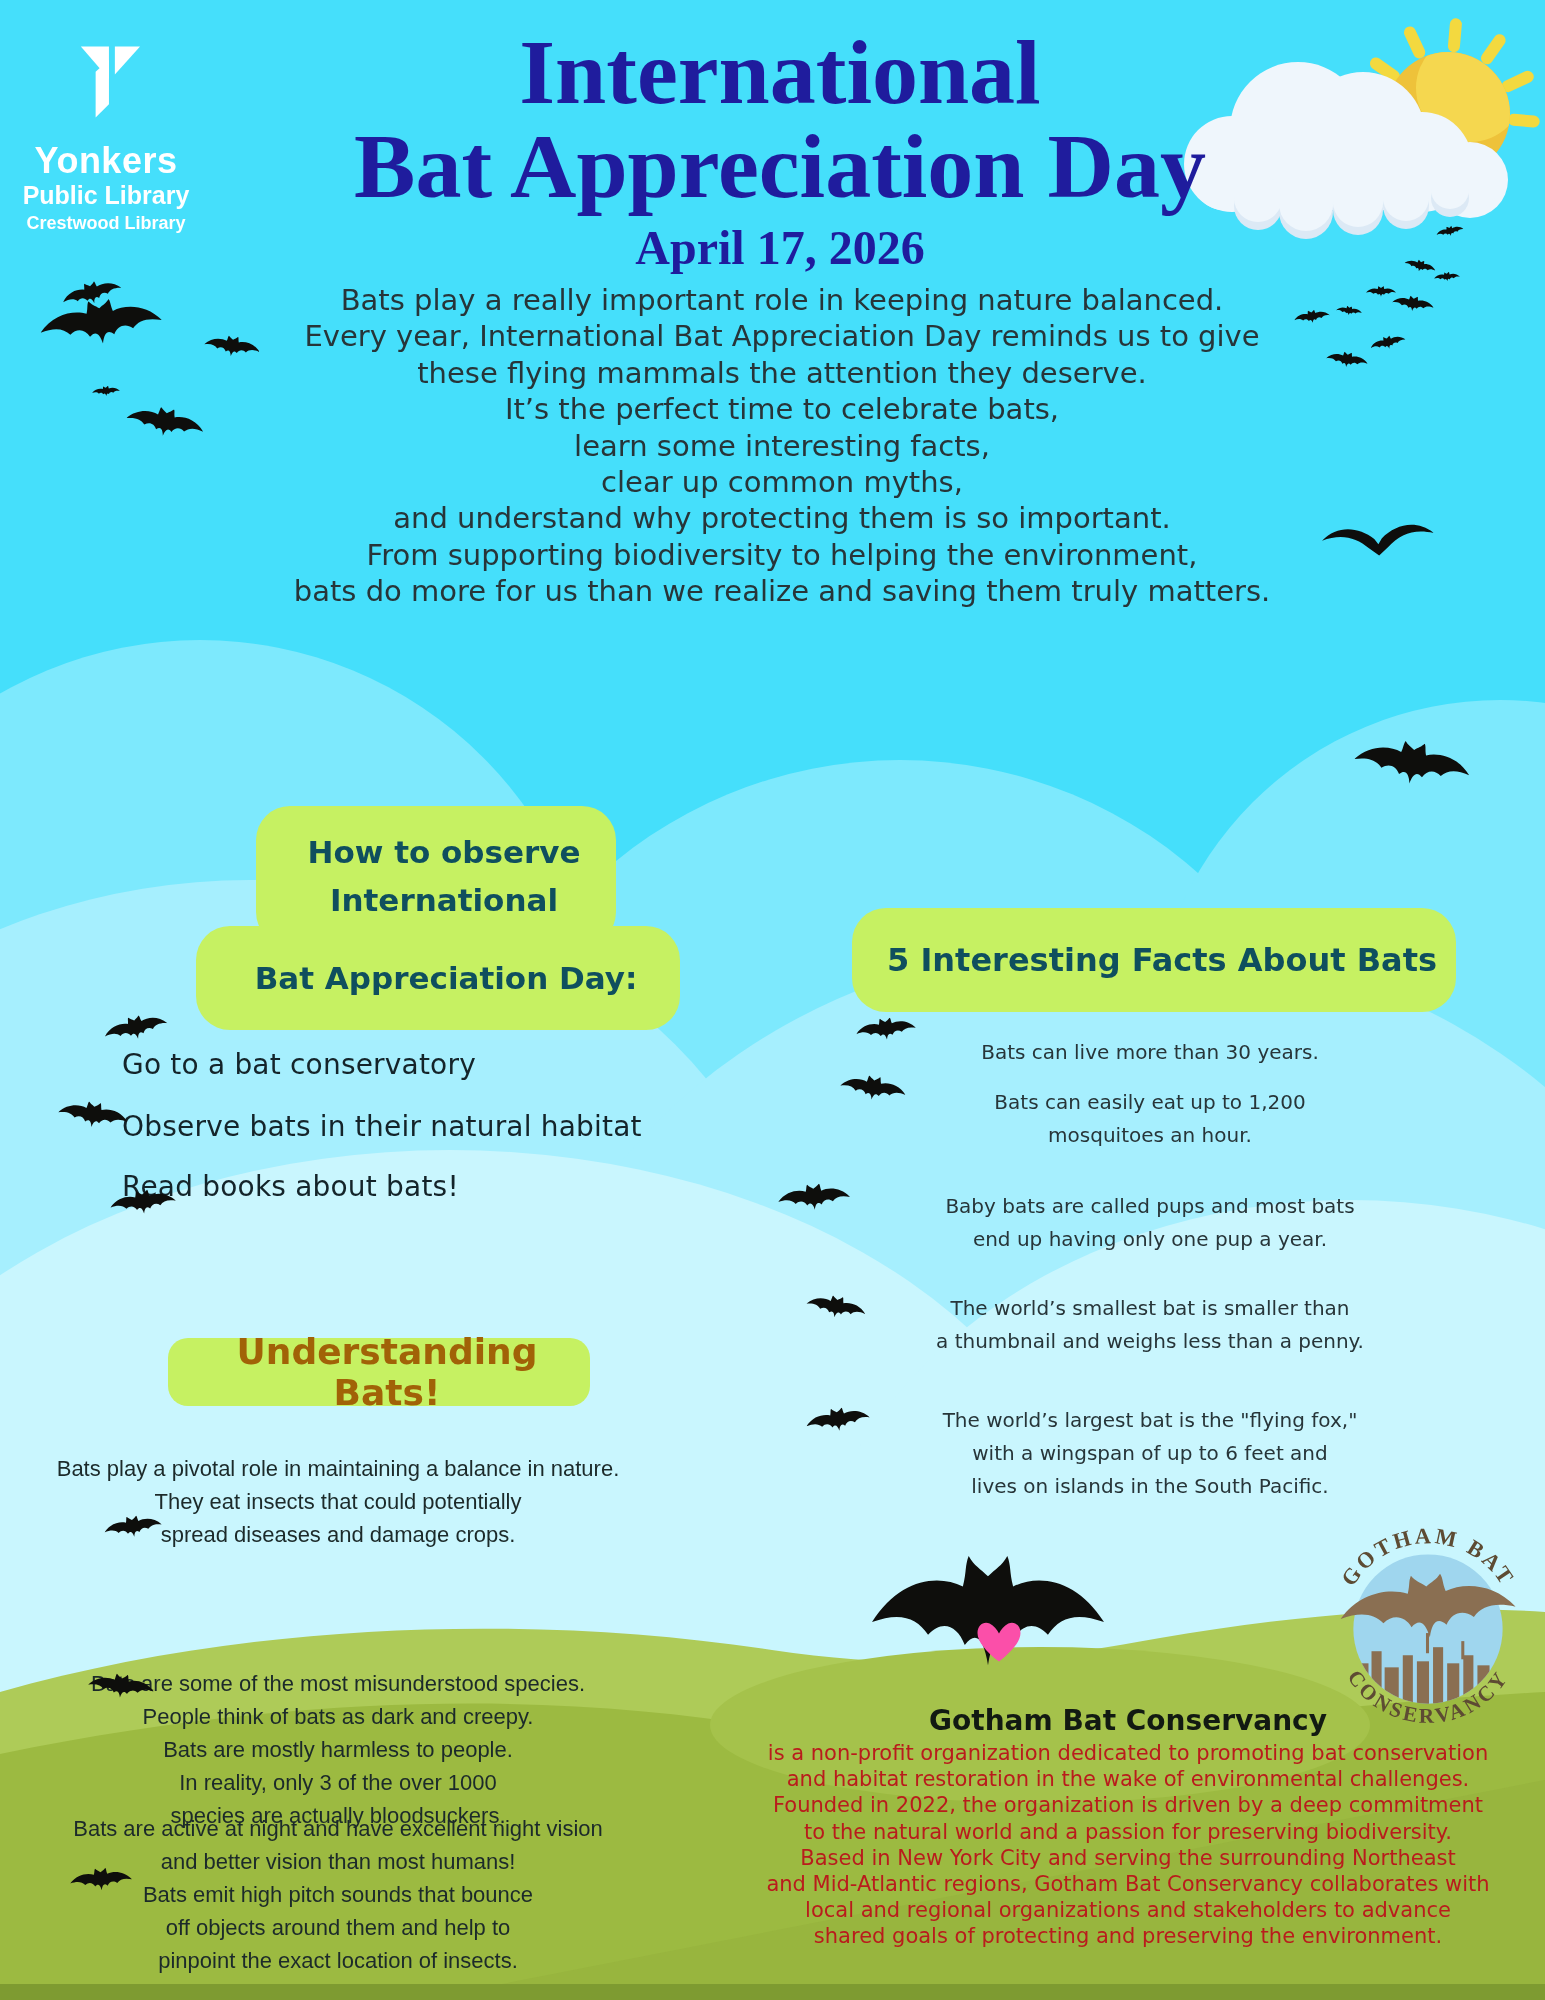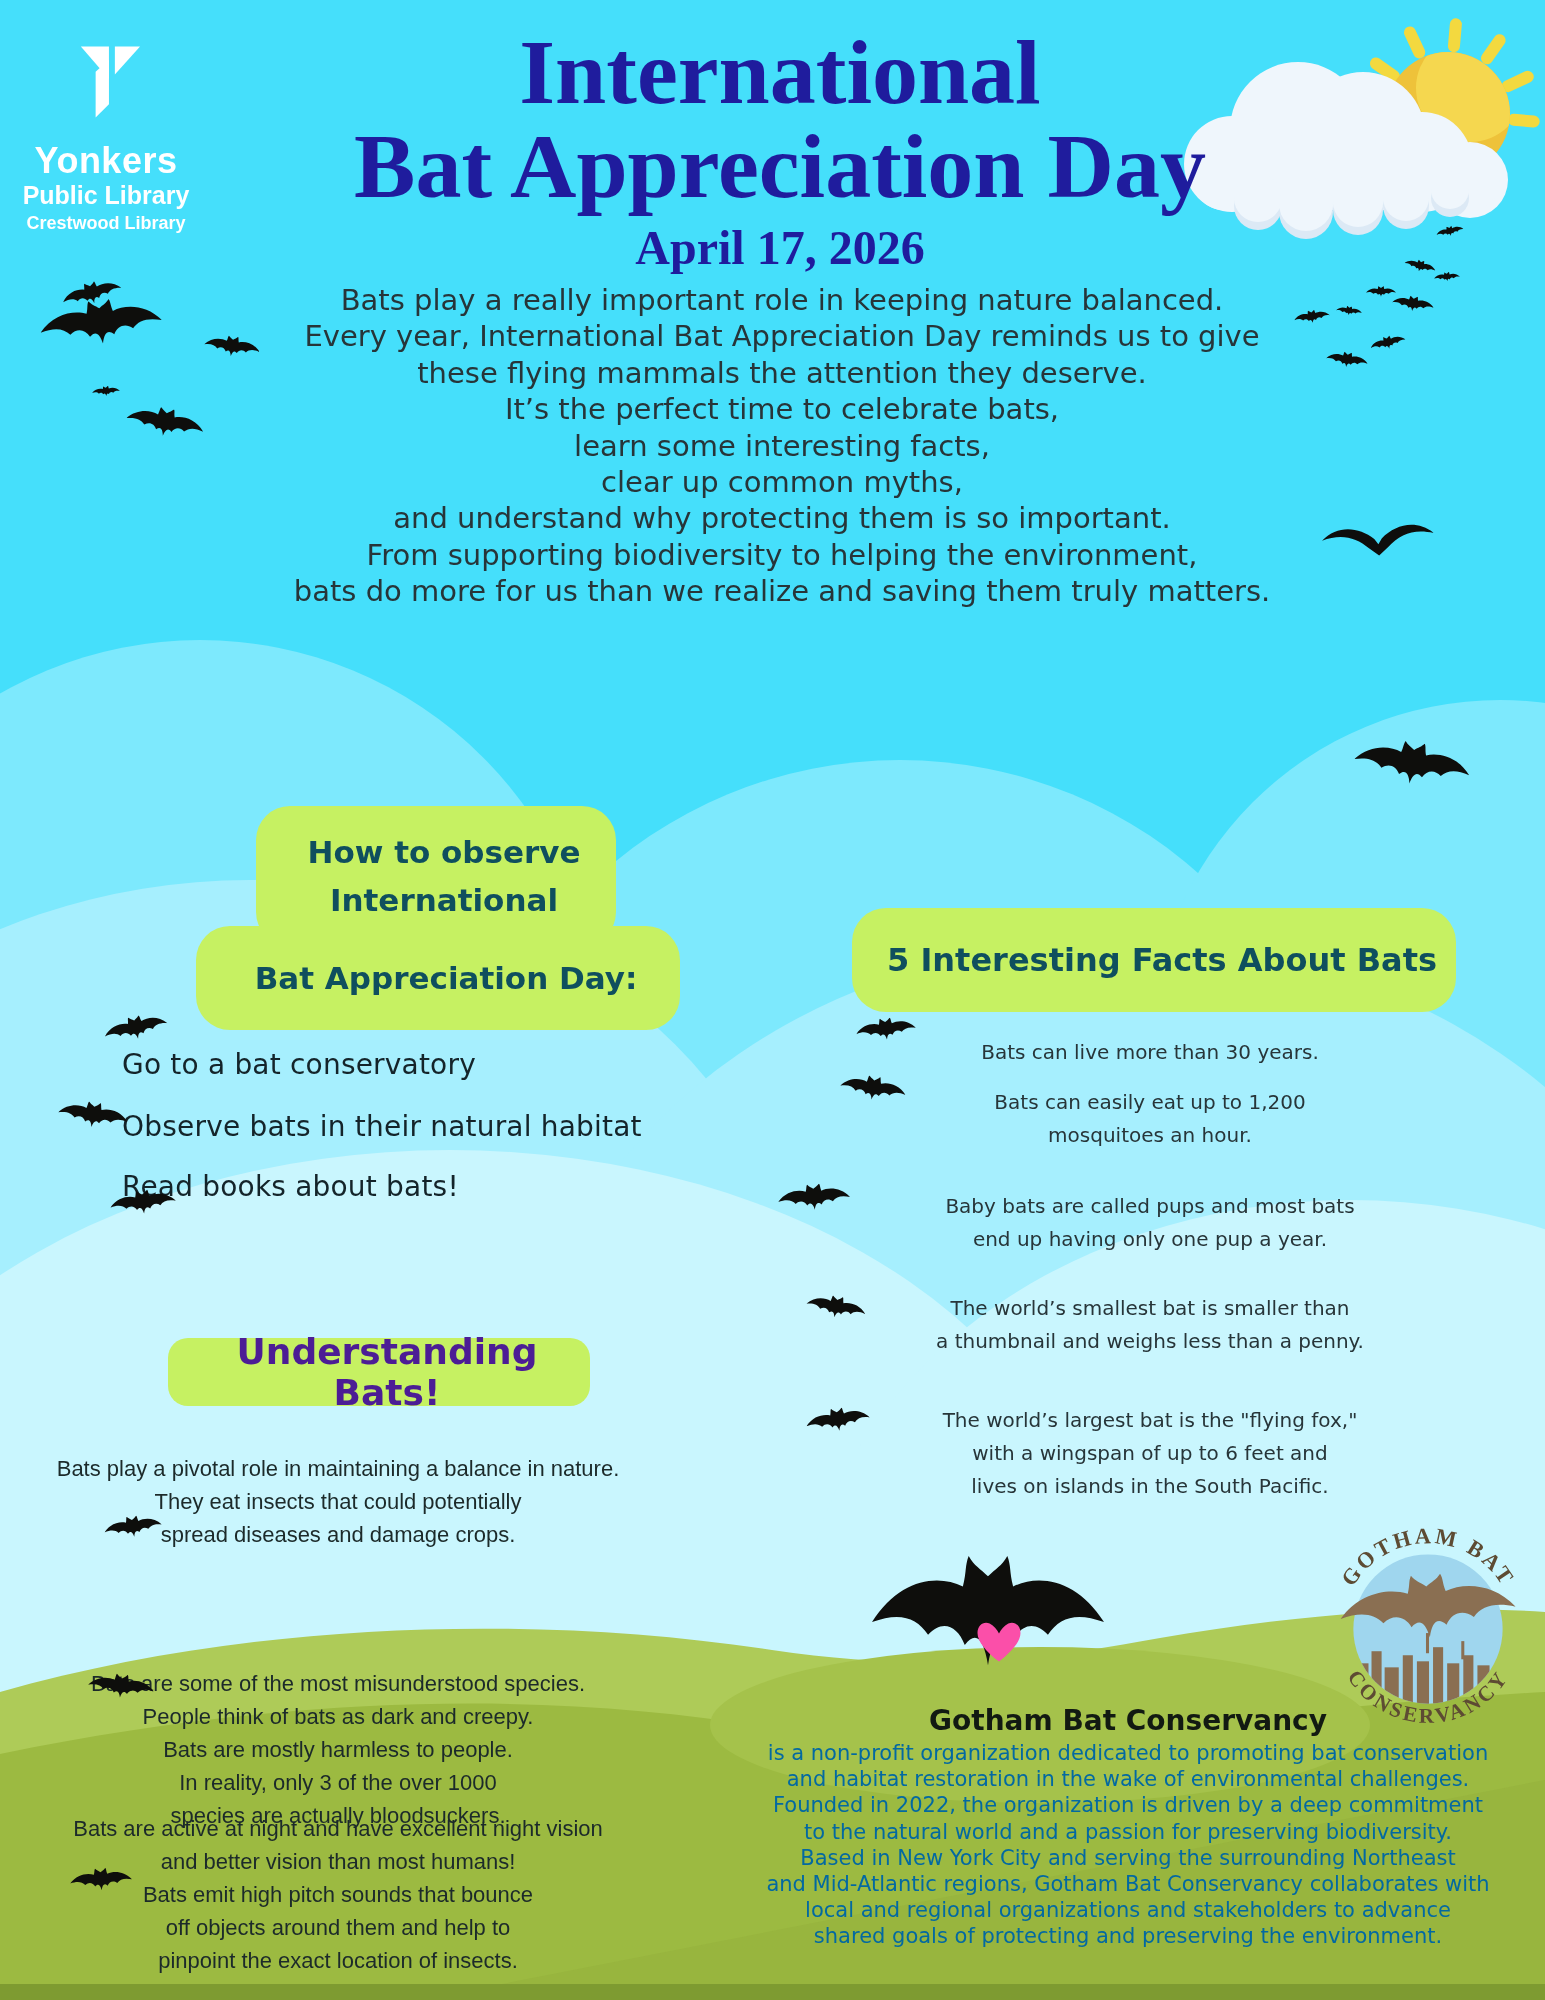--- a/index.html
+++ b/index.html
@@ -24,30 +24,30 @@
   .title .dt{font-size:48px;margin-top:8px;}
   
   .intro{left:182px;top:282px;width:1200px;font-size:29px;line-height:36.4px;font-weight:500;}
   
   .badge{position:absolute;background:#c6f162;display:flex;align-items:center;justify-content:center;
          color:#0f4f5e;font-weight:bold;text-align:center;padding-left:16px;}
   .ob-top{left:256px;top:806px;width:344px;height:140px;border-radius:34px;font-size:31px;line-height:1.55;}
   .ob-bot{left:196px;top:926px;width:468px;height:104px;border-radius:34px;font-size:31px;}
   .facts-badge{left:852px;top:908px;width:588px;height:104px;border-radius:34px;font-size:32px;}
   .und-badge{left:168px;top:1338px;width:406px;height:68px;border-radius:20px;font-size:36px;
-             font-weight:800;color:#4c1d95;font-family:"DejaVu Sans",sans-serif;}
+             font-weight:800;color:#a16207;font-family:"DejaVu Sans",sans-serif;}
   
   .observe-item{position:absolute;left:122px;width:600px;text-align:left;font-size:28px;
                 color:#14242a;font-weight:500;letter-spacing:.2px;}
   .fact{left:850px;width:600px;font-size:20px;line-height:33px;}
   .upara{left:38px;width:600px;font-family:"Liberation Sans",sans-serif;font-size:22px;
          line-height:33px;color:#1c2a2a;}
   
   .gname{left:828px;top:1704px;width:600px;font-size:28px;font-weight:bold;color:#121a12;line-height:1.2;}
-  .gdesc{left:748px;top:1740px;width:760px;font-size:21px;line-height:26.2px;color:#0369a1;}
+  .gdesc{left:748px;top:1740px;width:760px;font-size:21px;line-height:26.2px;color:#b91c1c;}
   svg{display:block;}
 </style>
 </head>
 <body>
 
 <div id="stage">
 
   <svg width="0" height="0" style="position:absolute">
     <defs>
       <symbol id="bat" viewBox="0 0 120 48">

